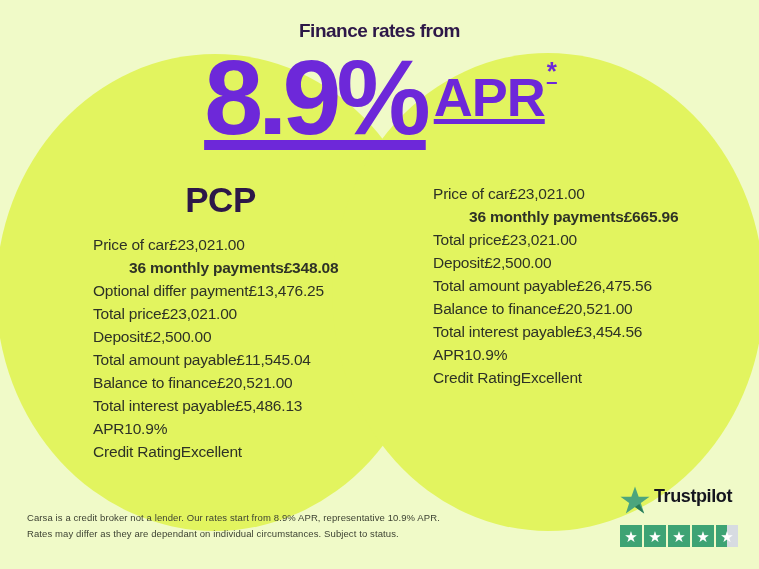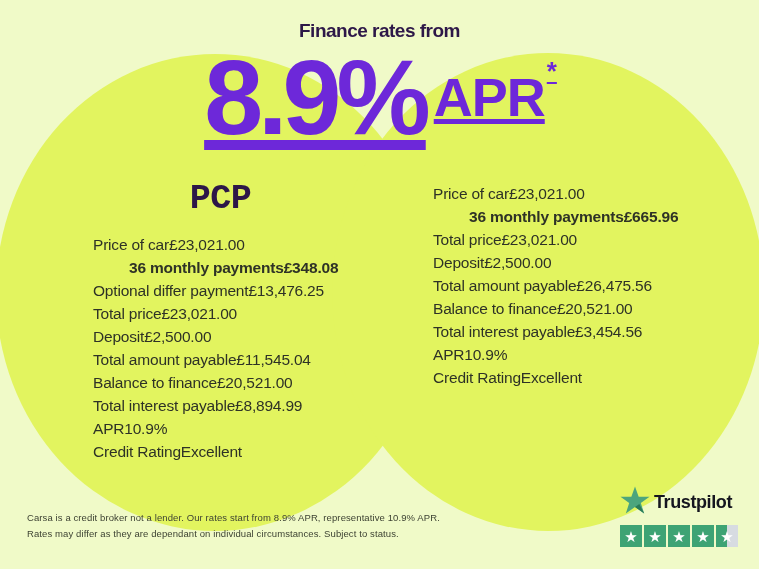--- a/index.html
+++ b/index.html
@@ -31,37 +31,37 @@
   }
   .hero .rate { font-size:106px; font-weight:800; letter-spacing:-5px; }
   .hero .suffix { font-size:54px; font-weight:800; letter-spacing:-1px; margin-left:8px; }
   .hero sup { font-size:26px; font-weight:800; position:relative; top:-26px; left:2px; }
 
   .plan-col { position:absolute; top:182px; }
   .plan-col.pcp { left:93px;  width:255px; }
   .plan-col.hp  { left:433px; width:252px; }
   .plan-col h2 {
     font-size:35px; font-weight:800; color:#2d1748;
-    text-align:center; line-height:1; margin-bottom:16px; letter-spacing:-0.5px;font-family:Liberation Mono, monospace;
+    text-align:center; line-height:1; margin-bottom:16px; letter-spacing:-0.5px;
   }
   .row {
     display:flex; justify-content:flex-start; align-items:center;
     height:23px; font-size:15.5px; color:#2e3226; letter-spacing:-0.2px;
   }
   .row.bold { font-weight:700;margin-left:36px; }
 
   .disclaimer {
     position:absolute; left:27px; top:510px;
     font-size:9.5px; line-height:16px; color:#3c4132; letter-spacing:0.1px;
   }
 
   .trustpilot {
     position:absolute; left:620px; top:486px; width:124px; cursor:pointer;
   }
-  .tp-head { display:flex; align-items:center; gap:4px; }
+  .tp-head { display:flex; gap:4px; }
   .tp-word { font-size:18px; font-weight:700; color:#15151f; letter-spacing:-0.4px; }
   .tp-stars { display:flex; gap:2px; margin-top:6px; }
   .tp-box {
     width:22px; height:22px; background:#3ea374;
     display:flex; align-items:center; justify-content:center;
     color:#ffffff; font-size:15px; line-height:1;
   }
   .tp-box.half { background:linear-gradient(90deg,#3ea374 0 50%, #d7dbe1 50% 100%); }
 </style>
 </head>
@@ -108,21 +108,21 @@
           <div class="row">
             <span>Total amount payable</span>
             <span>£11,545.04</span>
           </div>
           <div class="row">
             <span>Balance to finance</span>
             <span>£20,521.00</span>
           </div>
           <div class="row">
             <span>Total interest payable</span>
-            <span>£8,894.99</span>
+            <span>£5,486.13</span>
           </div>
           <div class="row">
             <span>APR</span>
             <span>10.9%</span>
           </div>
           <div class="row">
             <span>Credit Rating</span>
             <span>Excellent</span>
           </div>
         </div>

